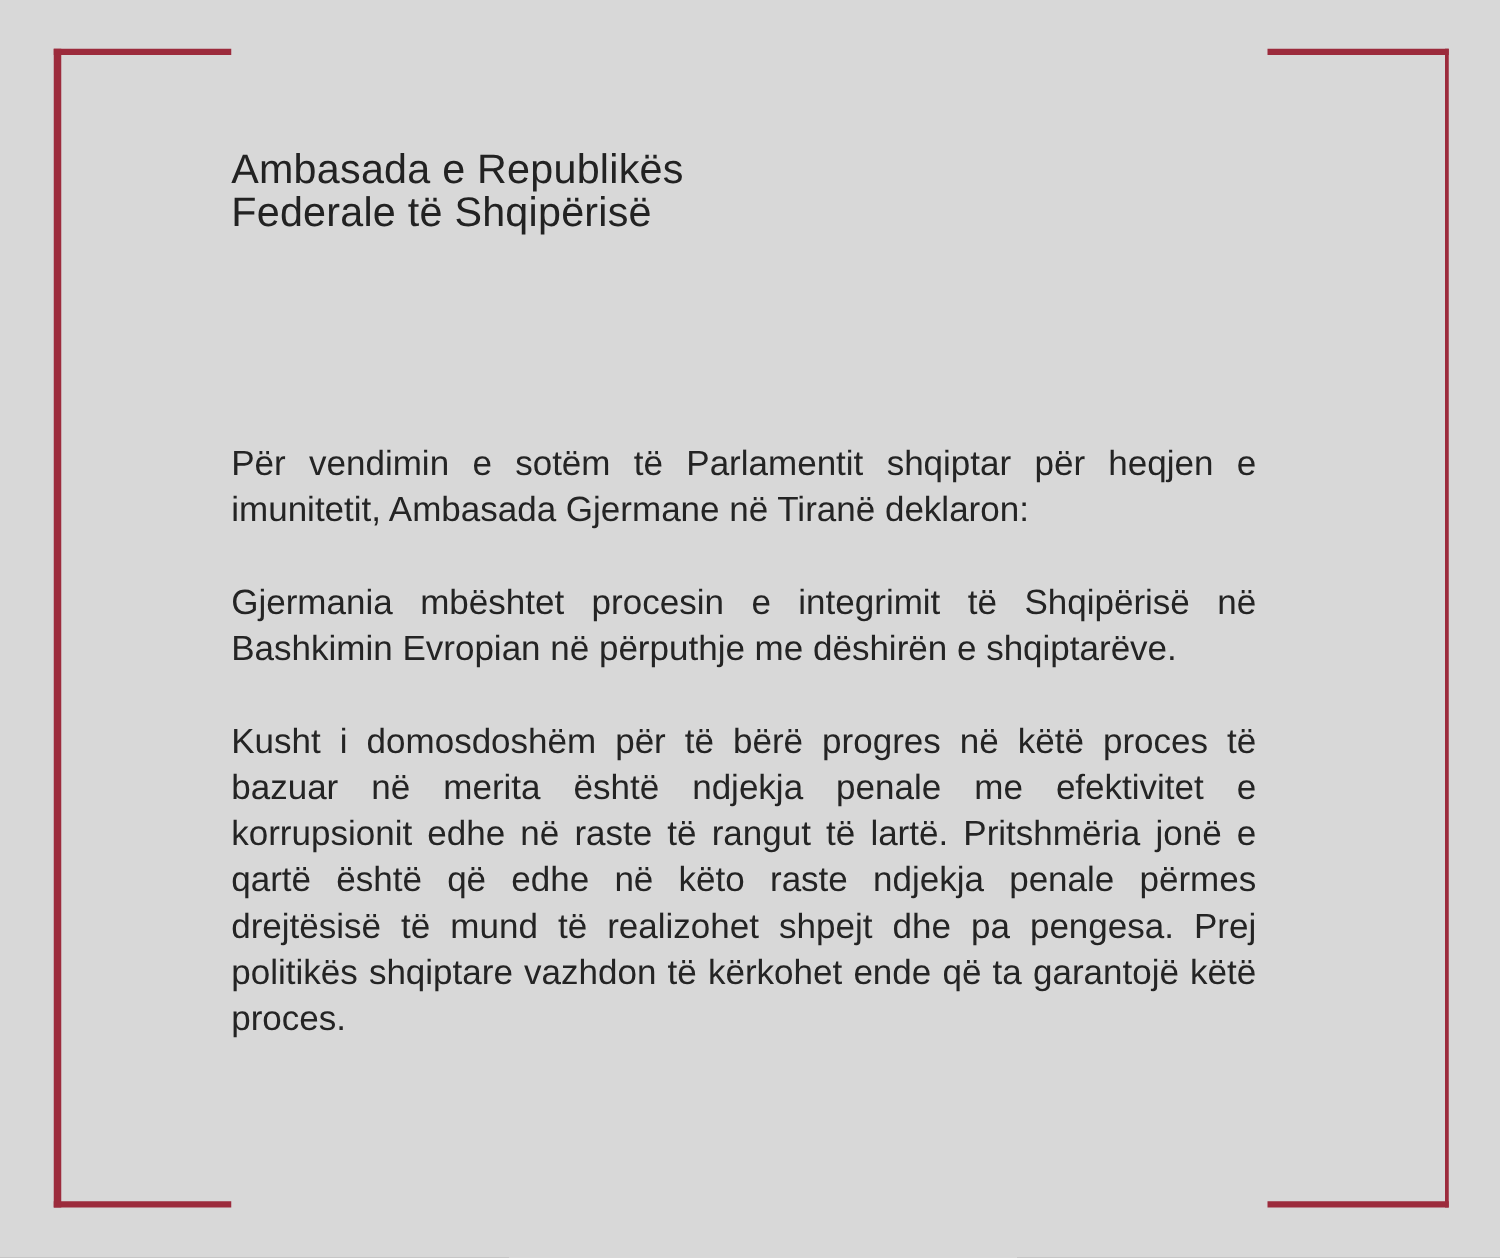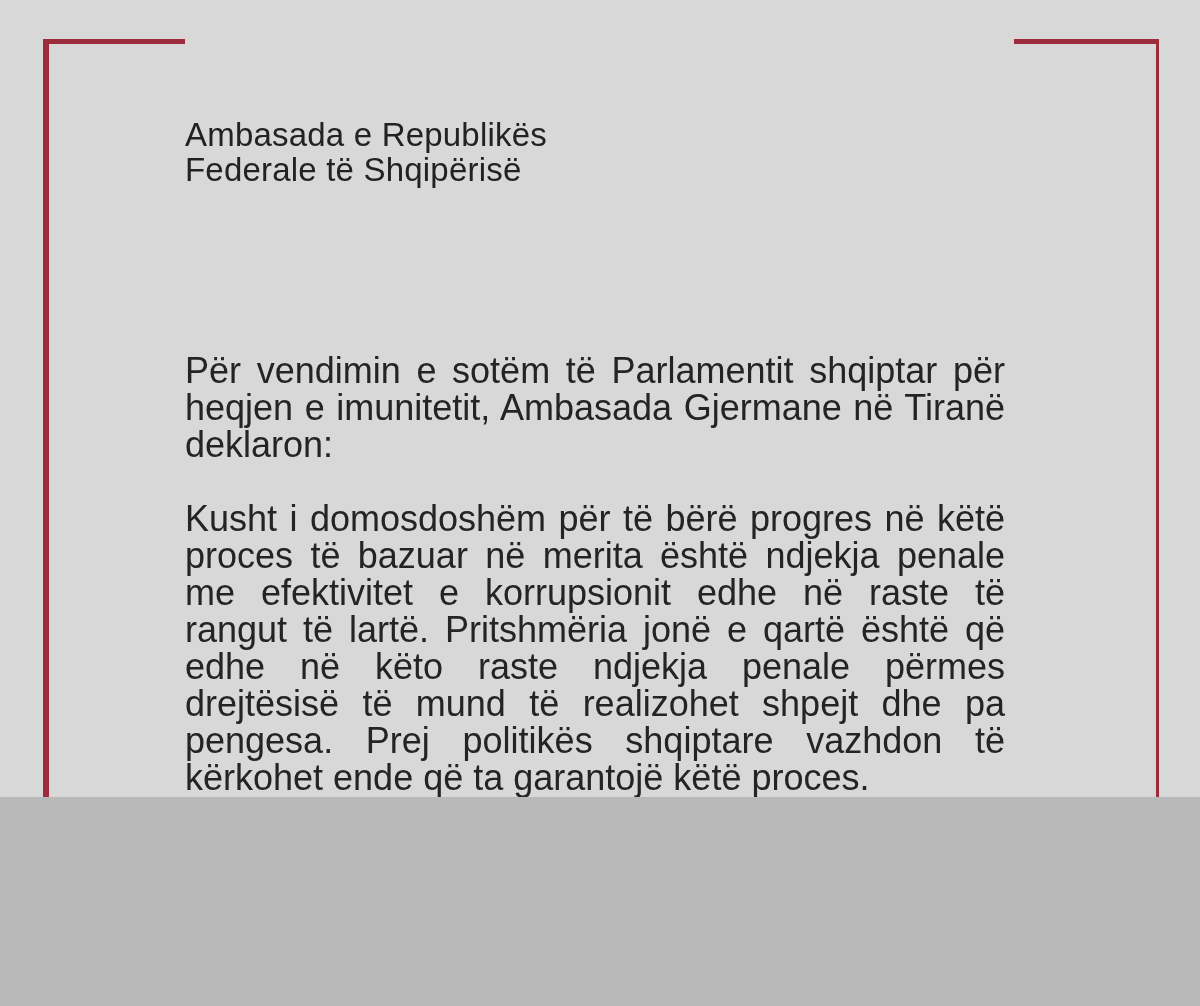--- a/index.html
+++ b/index.html
@@ -3,21 +3,21 @@
 <meta charset="utf-8">
 <style>
   html, body {
     margin: 0;
     padding: 0;
     background: #b9b9b9;
   }
   .canvas {
     position: relative;
     width: 1200px;
-    height: 797px;
+    height: 1006px;
     background: var(--background, #d8d8d8);
     overflow: hidden;
     font-family: "Liberation Sans", sans-serif;
     color: var(--text, #242424);
   }
   
   .bracket {
     position: absolute;
     box-sizing: border-box;
     top: 39px;
@@ -46,21 +46,21 @@
     line-height: 35px;
     letter-spacing: 0.2px;
     color: #222222;
   }
   
   .statement-body {
     position: absolute;
     left: 185px;
     top: 352px;
     width: 820px;
-    font-size: 36px;
+    font-size: 28px;
     line-height: 37px;
     text-align: justify;
     text-justify: inter-word;
     color: var(--text, #242424);
   }
   .statement-body p {
     margin: 0 0 37px 0;
   }
   .statement-body p:last-child {
     margin-bottom: 1px;
@@ -75,16 +75,17 @@
 
   <div class="bracket bracket-right"></div>
 
   <div class="embassy-header">
     <div>Ambasada e Republikës</div>
     <div>Federale të Shqipërisë</div>
   </div>
 
   <div class="statement-body">
     <p>Për vendimin e sotëm të Parlamentit shqiptar për heqjen e imunitetit, Ambasada Gjermane në Tiranë deklaron:</p>
+    <p>Gjermania mbështet procesin e integrimit të Shqipërisë në Bashkimin Evropian në përputhje me dëshirën e shqiptarëve.</p>
     <p>Kusht i domosdoshëm për të bërë progres në këtë proces të bazuar në merita është ndjekja penale me efektivitet e korrupsionit edhe në raste të rangut të lartë. Pritshmëria jonë e qartë është që edhe në këto raste ndjekja penale përmes drejtësisë të mund të realizohet shpejt dhe pa pengesa. Prej politikës shqiptare vazhdon të kërkohet ende që ta garantojë këtë proces.</p>
   </div>
 
 </div>
 
 </body></html>

